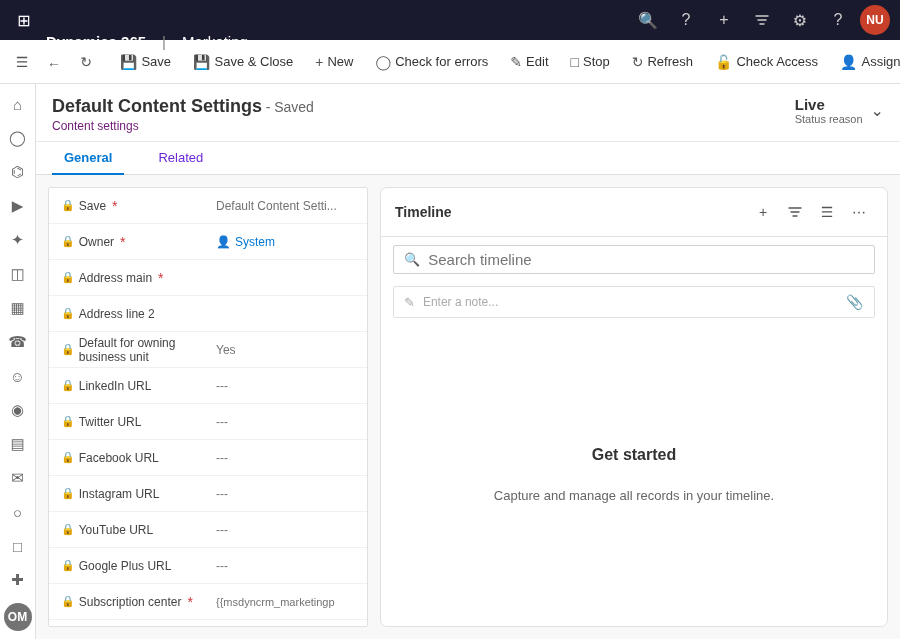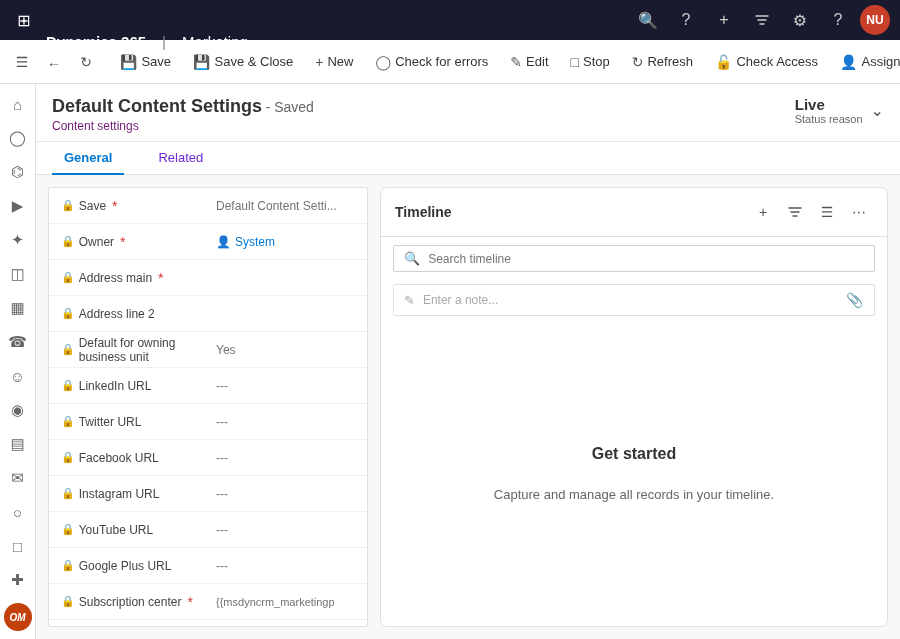--- a/index.html
+++ b/index.html
@@ -270,21 +270,21 @@
     .timeline-search {
       margin: 8px 12px;
       display: flex;
       align-items: center;
       border: 1px solid #d0d0d0;
       border-radius: 2px;
       padding: 5px 10px;
       gap: 8px;
     }
     .timeline-search input {
-      border: none; outline: none; font-size: 12px; flex: 1; color: #4c1d95;
+      border: none; outline: none; font-size: 15px; flex: 1; color: #4c1d95;
     }
     .timeline-search-icon { color: #888; font-size: 13px; }
     .timeline-note {
       margin: 4px 12px;
       display: flex;
       align-items: center;
       border: 1px solid #e0e0e0;
       border-radius: 2px;
       padding: 7px 10px;
       gap: 8px;
@@ -394,21 +394,21 @@
     <div class="sidebar-icon">◫</div>
     <div class="sidebar-icon">▦</div>
     <div class="sidebar-icon">☎</div>
     <div class="sidebar-icon">☺</div>
     <div class="sidebar-icon">◉</div>
     <div class="sidebar-icon">▤</div>
     <div class="sidebar-icon">✉</div>
     <div class="sidebar-icon">○</div>
     <div class="sidebar-icon">□</div>
     <div class="sidebar-icon">✚</div>
-    <div class="sidebar-icon sidebar-bottom" style="background:#c2410c; color:#fff; border-radius:50%; width:28px; height:28px; font-size:10px; font-weight:600; margin-bottom:8px;font-style:italic;">OM</div>
+    <div class="sidebar-icon sidebar-bottom" style="background:#737373; color:#fff; border-radius:50%; width:28px; height:28px; font-size:12px; font-weight:600; margin-bottom:8px;">OM</div>
   </div>
 
   <div class="content-area">
 
     <div class="page-header">
       <div class="page-title-block">
         <div>
           <span style="font-size:18px; font-weight:600;">Default Content Settings</span>
           <span style="font-size:14px; color:#666; font-weight:400;">- Saved</span>
         </div>

